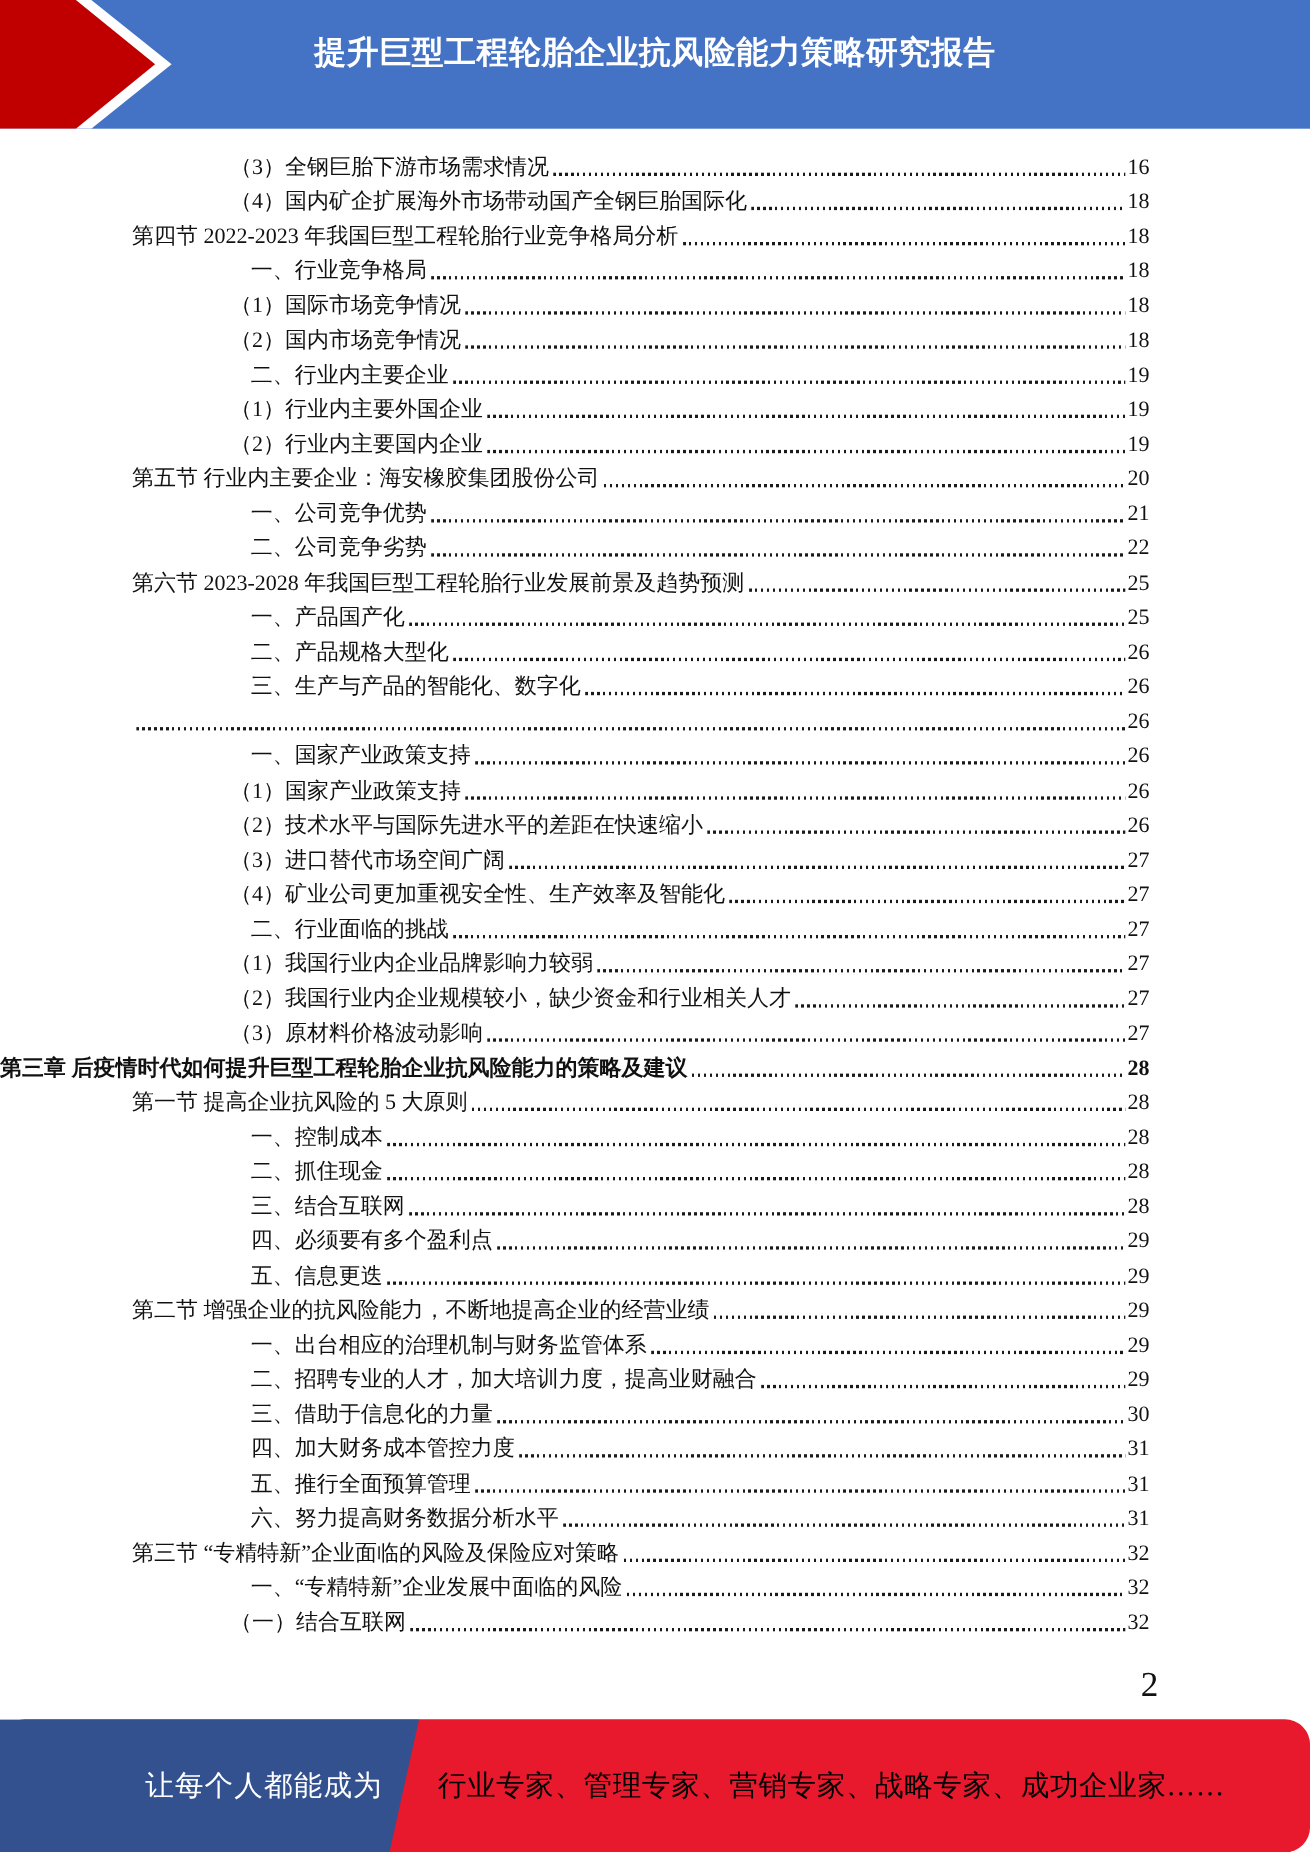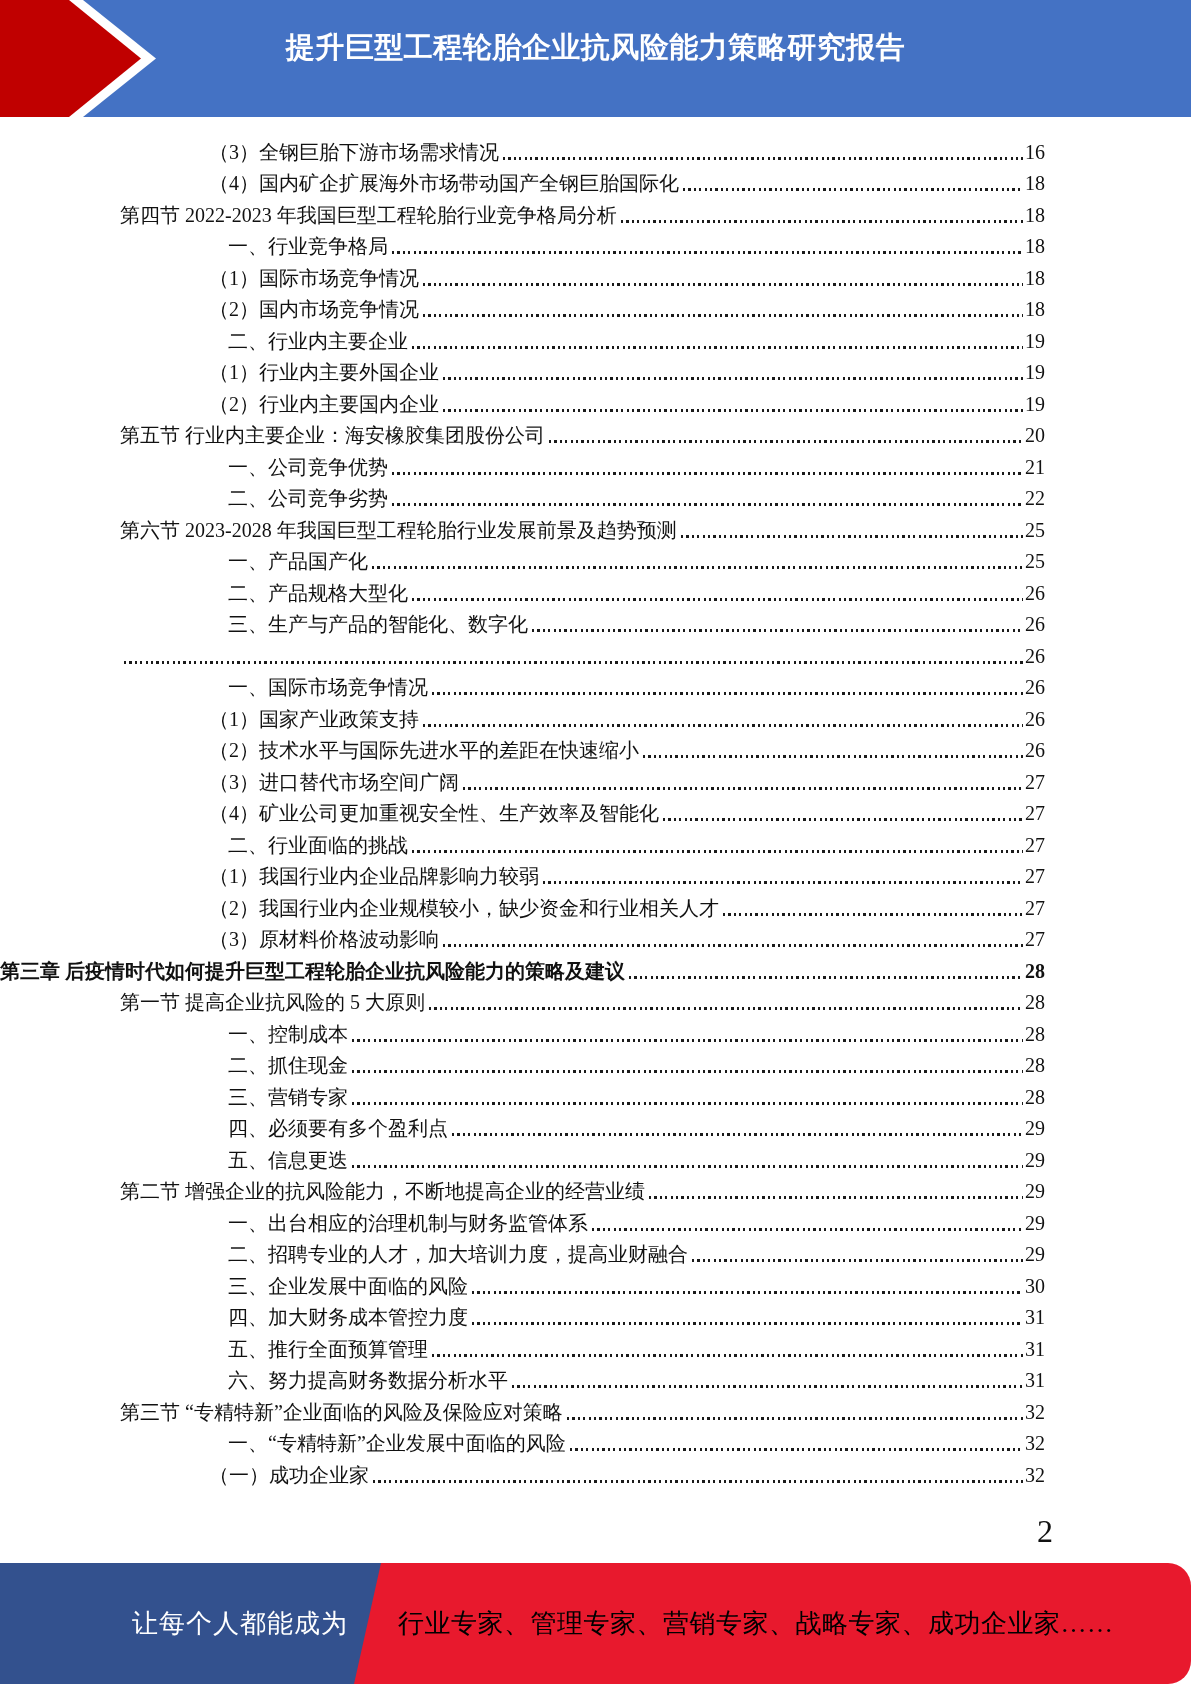--- a/index.html
+++ b/index.html
@@ -161,21 +161,21 @@
     <div class="toc-row lv-item">
       <span class="toc-text">三、生产与产品的智能化、数字化</span>
       <span class="dots"></span>
       <span class="toc-page">26</span>
     </div>
     <div class="toc-row lv-section">
       <span class="dots"></span>
       <span class="toc-page">26</span>
     </div>
     <div class="toc-row lv-item">
-      <span class="toc-text">一、国际市场竞争情况</span>
+      <span class="toc-text">一、国家产业政策支持</span>
       <span class="dots"></span>
       <span class="toc-page">26</span>
     </div>
     <div class="toc-row lv-sub">
       <span class="toc-text">（1）国家产业政策支持</span>
       <span class="dots"></span>
       <span class="toc-page">26</span>
     </div>
     <div class="toc-row lv-sub">
       <span class="toc-text">（2）技术水平与国际先进水平的差距在快速缩小</span>
@@ -226,21 +226,21 @@
       <span class="toc-text">一、控制成本</span>
       <span class="dots"></span>
       <span class="toc-page">28</span>
     </div>
     <div class="toc-row lv-item">
       <span class="toc-text">二、抓住现金</span>
       <span class="dots"></span>
       <span class="toc-page">28</span>
     </div>
     <div class="toc-row lv-item">
-      <span class="toc-text">三、营销专家</span>
+      <span class="toc-text">三、结合互联网</span>
       <span class="dots"></span>
       <span class="toc-page">28</span>
     </div>
     <div class="toc-row lv-item">
       <span class="toc-text">四、必须要有多个盈利点</span>
       <span class="dots"></span>
       <span class="toc-page">29</span>
     </div>
     <div class="toc-row lv-item">
       <span class="toc-text">五、信息更迭</span>
@@ -256,21 +256,21 @@
       <span class="toc-text">一、出台相应的治理机制与财务监管体系</span>
       <span class="dots"></span>
       <span class="toc-page">29</span>
     </div>
     <div class="toc-row lv-item">
       <span class="toc-text">二、招聘专业的人才，加大培训力度，提高业财融合</span>
       <span class="dots"></span>
       <span class="toc-page">29</span>
     </div>
     <div class="toc-row lv-item">
-      <span class="toc-text">三、企业发展中面临的风险</span>
+      <span class="toc-text">三、借助于信息化的力量</span>
       <span class="dots"></span>
       <span class="toc-page">30</span>
     </div>
     <div class="toc-row lv-item">
       <span class="toc-text">四、加大财务成本管控力度</span>
       <span class="dots"></span>
       <span class="toc-page">31</span>
     </div>
     <div class="toc-row lv-item">
       <span class="toc-text">五、推行全面预算管理</span>
@@ -286,21 +286,21 @@
       <span class="toc-text">第三节 “专精特新”企业面临的风险及保险应对策略</span>
       <span class="dots"></span>
       <span class="toc-page">32</span>
     </div>
     <div class="toc-row lv-item">
       <span class="toc-text">一、“专精特新”企业发展中面临的风险</span>
       <span class="dots"></span>
       <span class="toc-page">32</span>
     </div>
     <div class="toc-row lv-sub">
-      <span class="toc-text">（一）成功企业家</span>
+      <span class="toc-text">（一）结合互联网</span>
       <span class="dots"></span>
       <span class="toc-page">32</span>
     </div>
   </div>
 
 <div class="page-num">2</div>
 
 <div class="footer" style="background: rgb(232, 25, 45); border-radius: 23px;">
   <div class="footer-wedge" style="background: rgb(51, 81, 142);">
     <span class="footer-left-text">让每个人都能成为</span>

